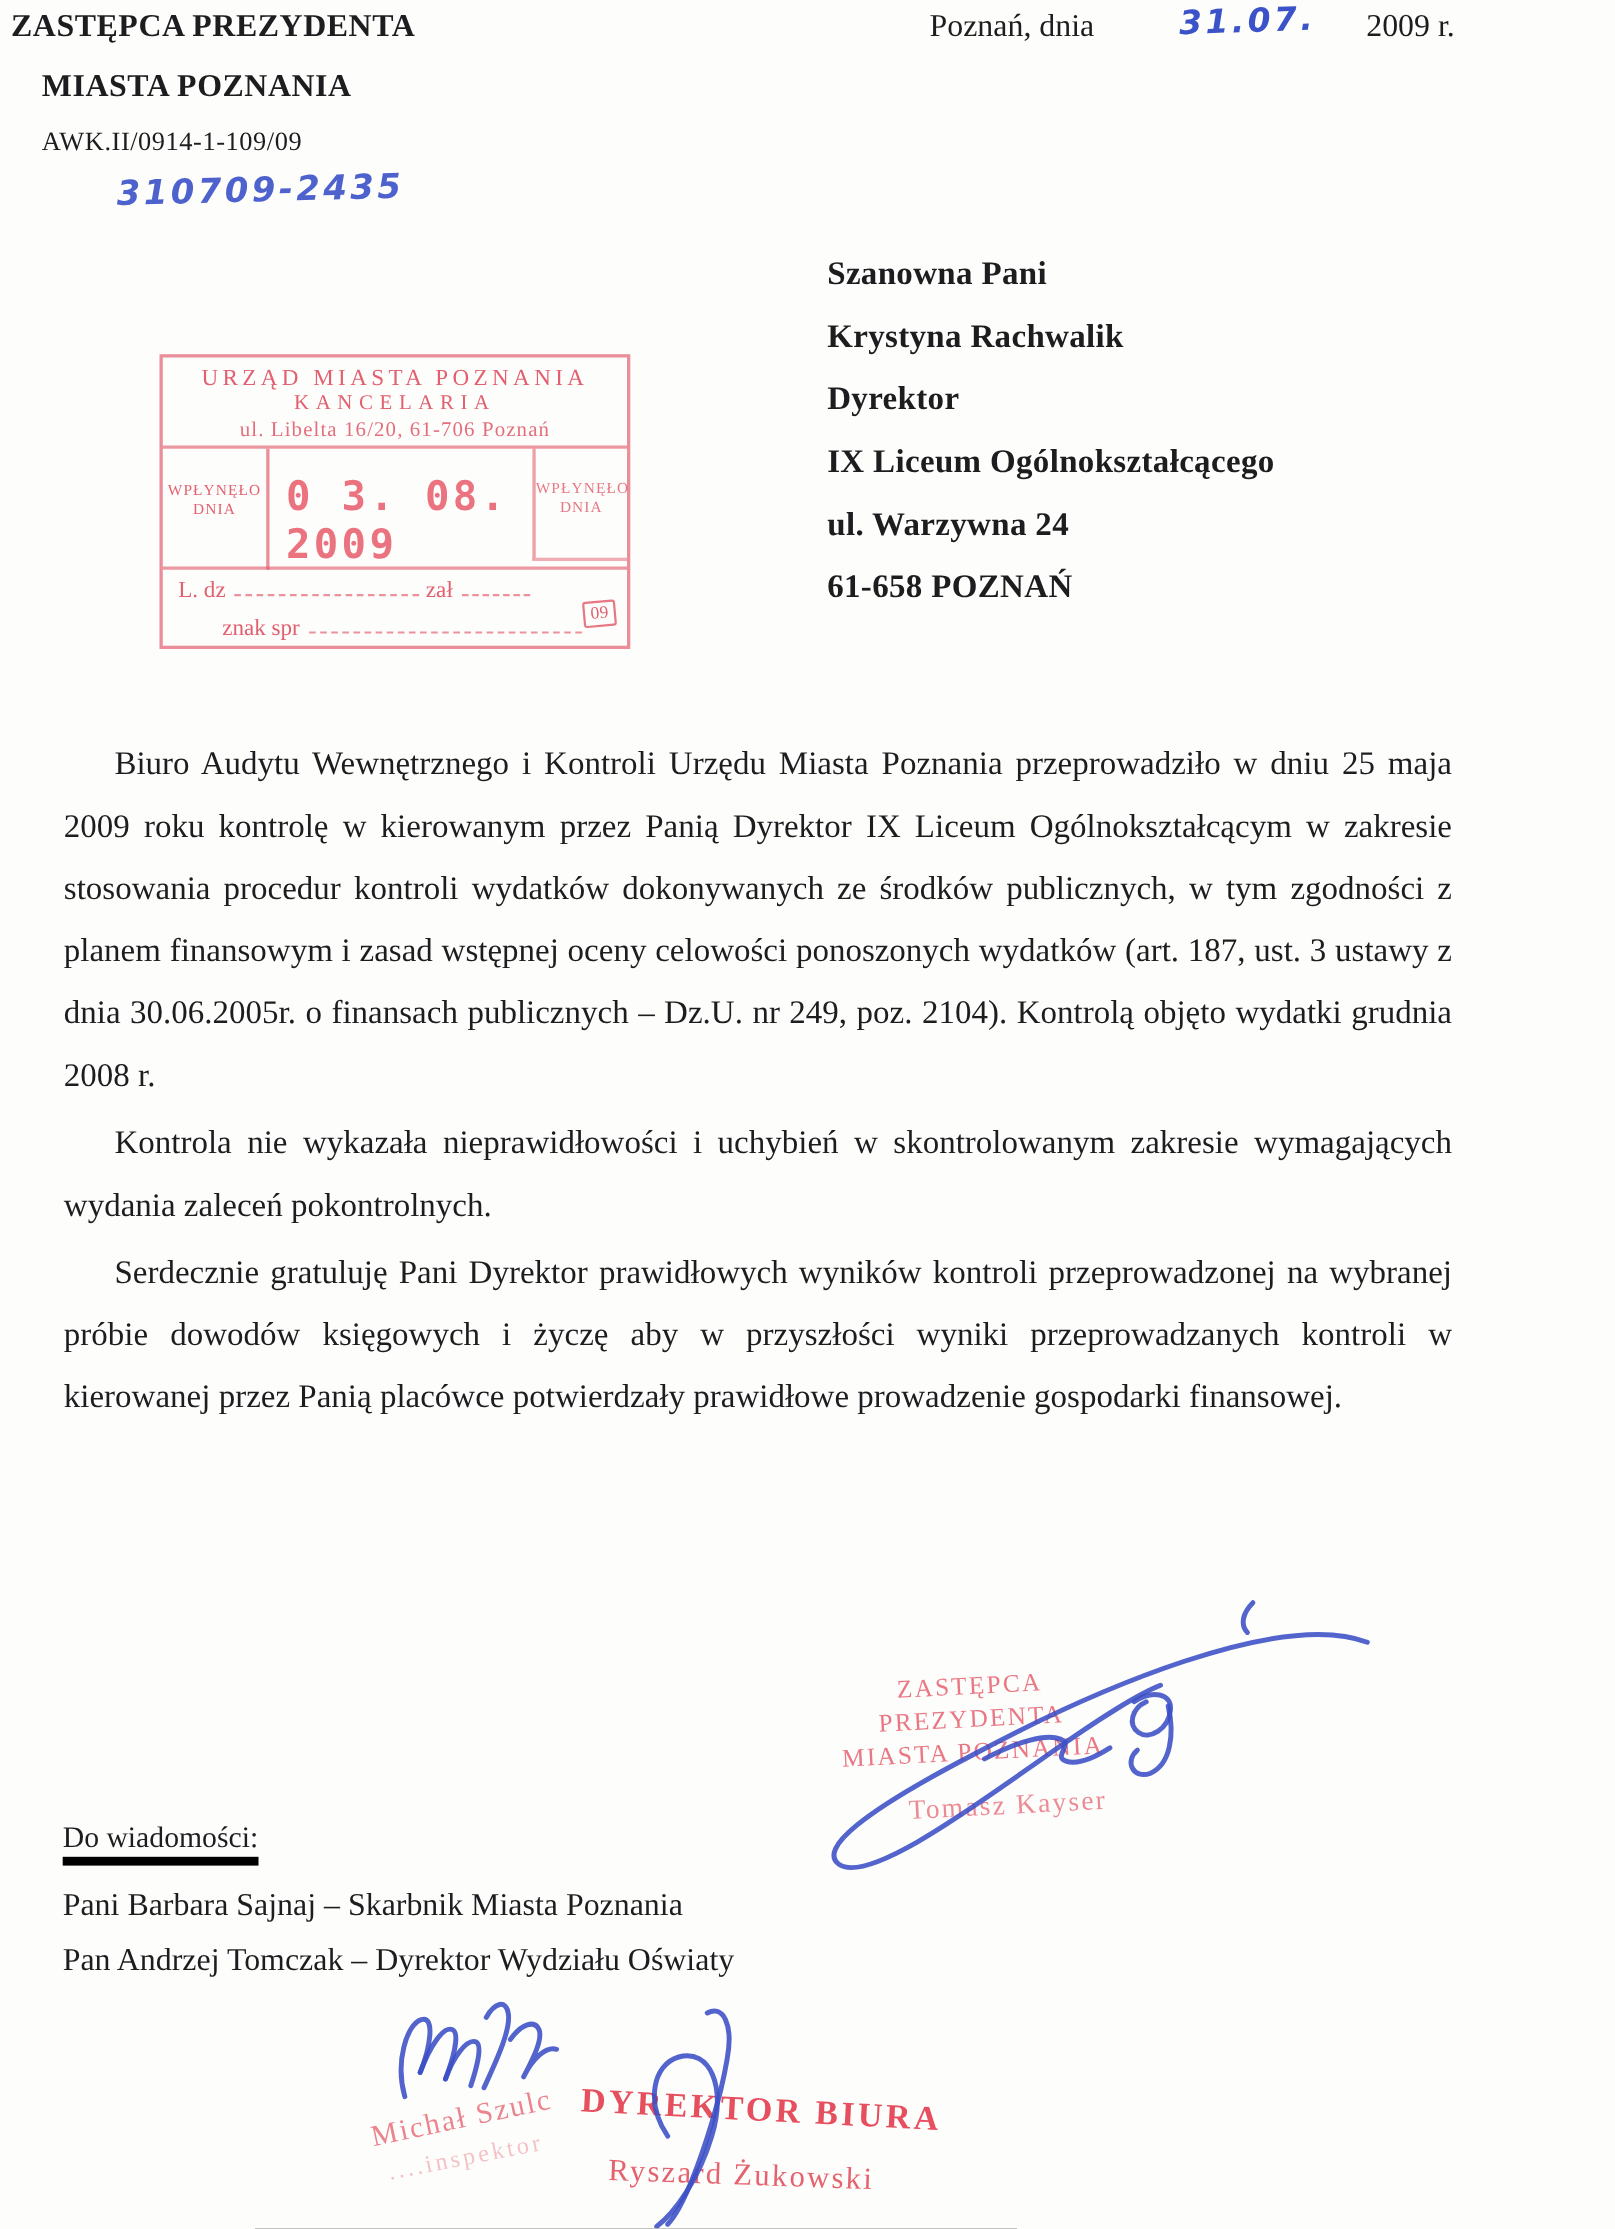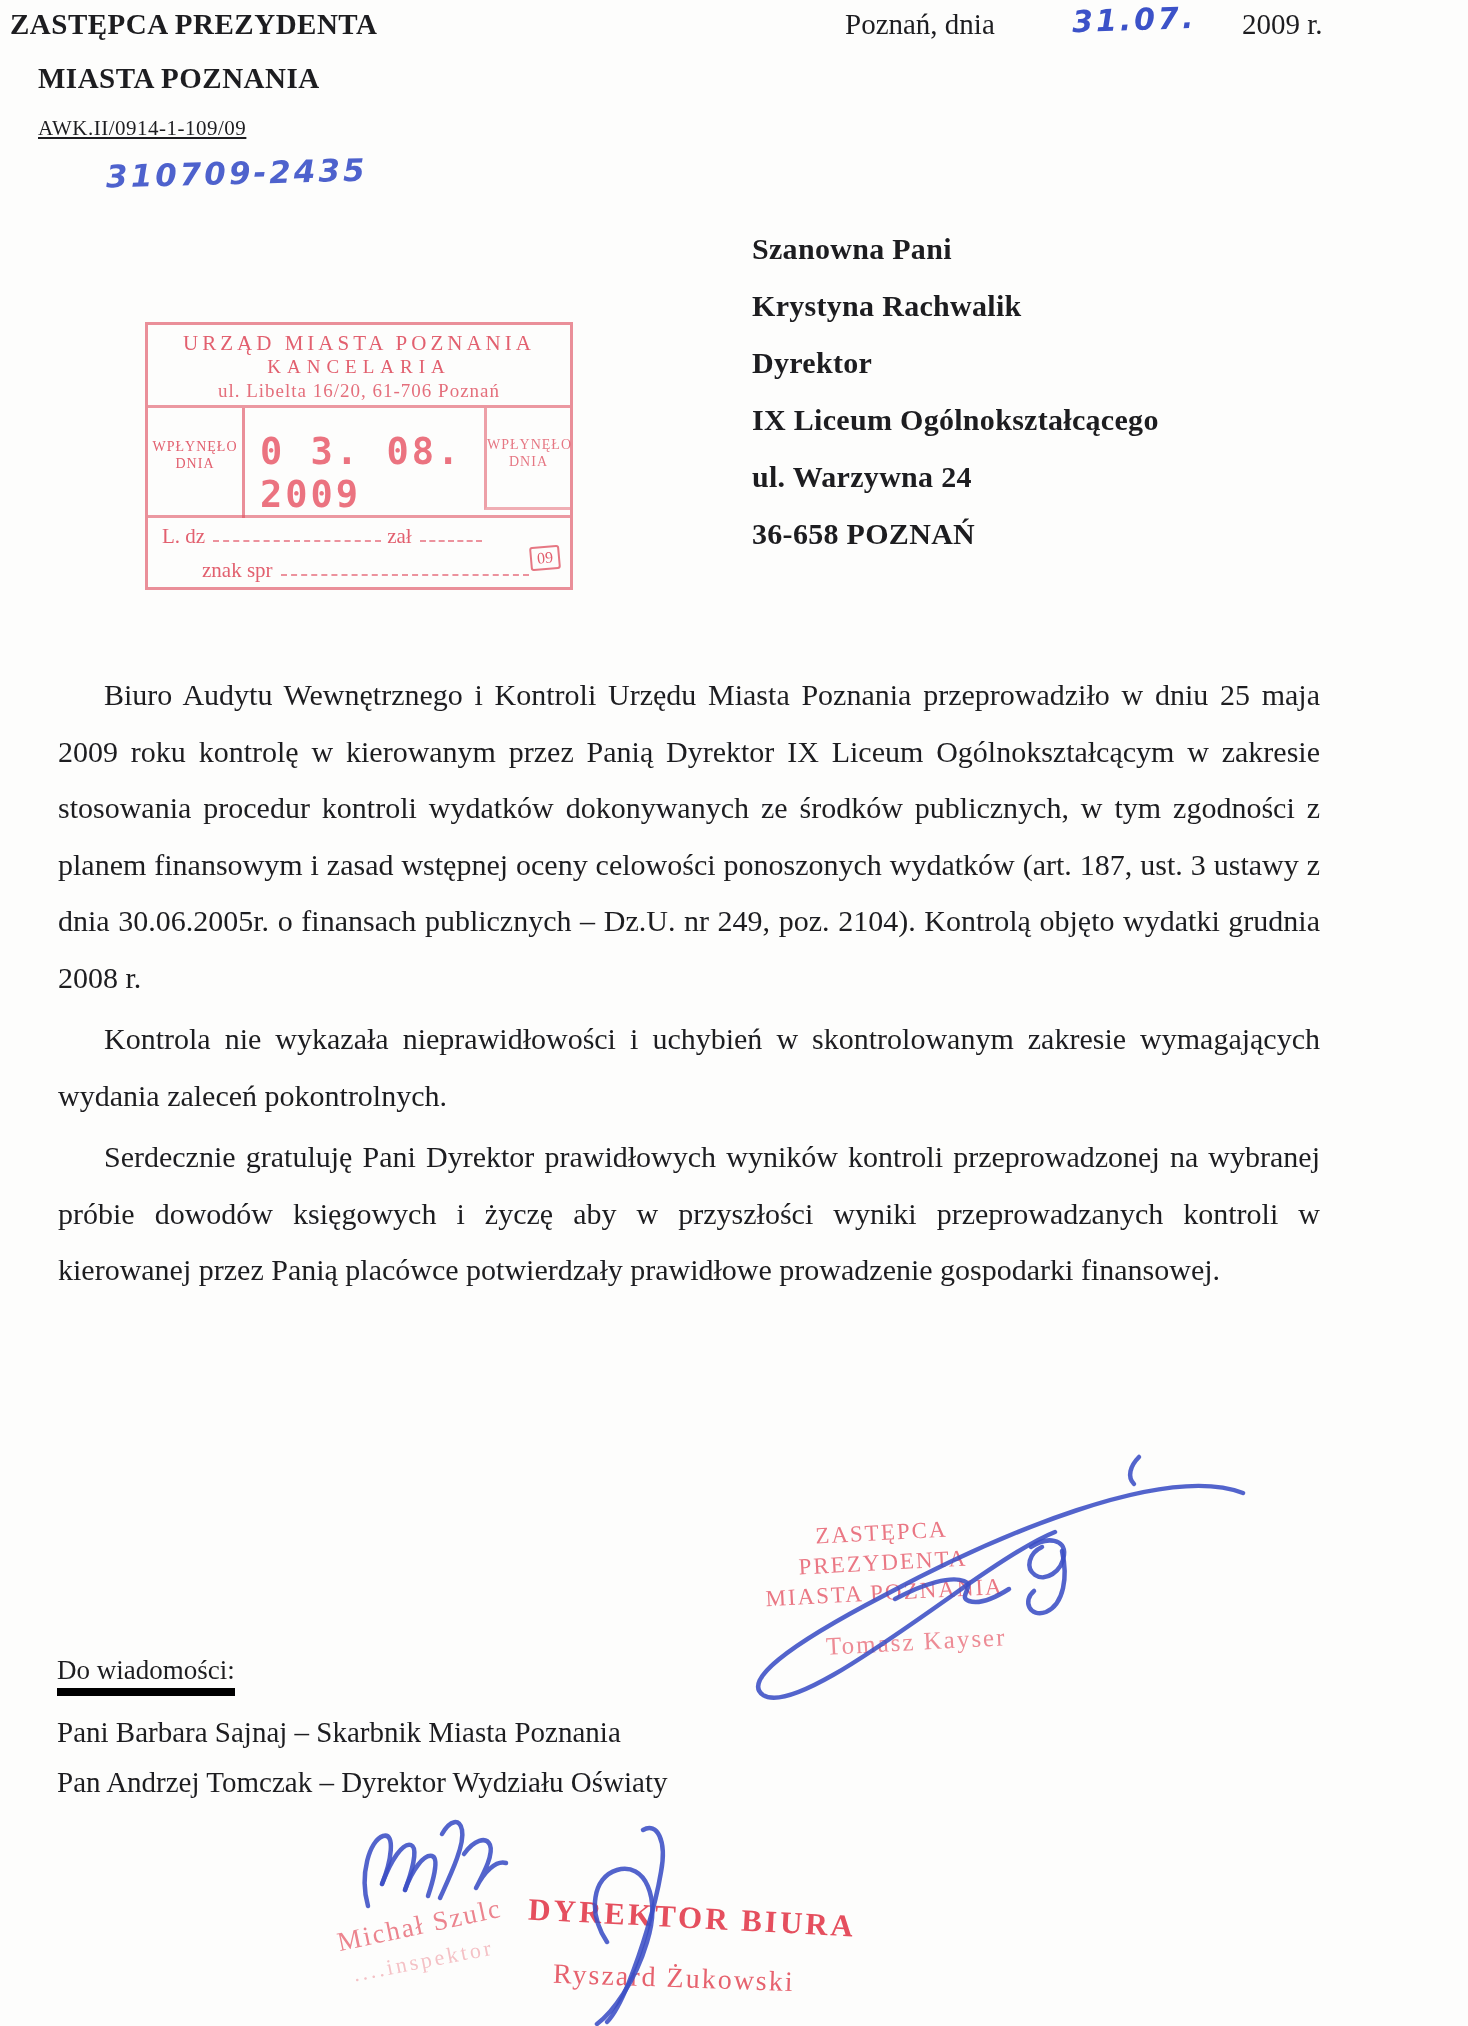--- a/index.html
+++ b/index.html
@@ -9,21 +9,21 @@
     margin:0 auto;
     background:#fdfdfc;
     overflow:hidden;
     font-family:"Liberation Serif", serif;
     color:#1d1d20;
   }
   .abs{position:absolute;}
 
   
   .sender-line{font-weight:bold;font-size:29px;letter-spacing:.5px;}
-  .ref-number{font-size:21px;letter-spacing:.5px;text-decoration:underline;}
+  .ref-number{font-size:24px;letter-spacing:.5px;}
   .handwriting{
     font-family:"DejaVu Sans", sans-serif;
     font-style:italic;
     color:#3c52c8;
     letter-spacing:3px;
   }
   .hw-reg{font-size:31px;transform:rotate(-1.5deg);font-weight:bold;opacity:.9;}
   .dateline{font-size:29px;}
   .hw-date{font-size:30px;font-weight:bold;transform:rotate(-2deg);}
 
@@ -129,21 +129,21 @@
       <div class="yearbox">09</div>
     </div>
   </div>
 
   <div class="abs recipient">
     <div>Szanowna Pani</div>
     <div>Krystyna Rachwalik</div>
     <div>Dyrektor</div>
     <div>IX Liceum Ogólnokształcącego</div>
     <div>ul. Warzywna 24</div>
-    <div>36-658 POZNAŃ</div>
+    <div>61-658 POZNAŃ</div>
   </div>
 
   <div class="abs body-text">
     <p>Biuro Audytu Wewnętrznego i Kontroli Urzędu Miasta Poznania przeprowadziło w dniu 25 maja 2009 roku kontrolę w kierowanym przez Panią Dyrektor IX Liceum Ogólnokształcącym  w zakresie stosowania procedur kontroli wydatków dokonywanych ze środków publicznych, w tym zgodności z planem finansowym i zasad wstępnej oceny celowości ponoszonych wydatków (art. 187, ust. 3 ustawy z dnia 30.06.2005r. o finansach publicznych – Dz.U. nr 249, poz. 2104). Kontrolą objęto  wydatki grudnia 2008 r.</p>
     <p>Kontrola  nie wykazała nieprawidłowości i uchybień  w skontrolowanym zakresie wymagających wydania zaleceń pokontrolnych.</p>
     <p>Serdecznie gratuluję Pani Dyrektor prawidłowych wyników kontroli przeprowadzonej na wybranej próbie dowodów księgowych i życzę aby w przyszłości wyniki przeprowadzanych kontroli w kierowanej przez Panią placówce  potwierdzały  prawidłowe prowadzenie gospodarki finansowej.</p>
   </div>
 
   <div class="abs sig-stamp" style="left:738px;top:1518px;width:290px;">
     <div class="l1">ZASTĘPCA PREZYDENTA</div>

